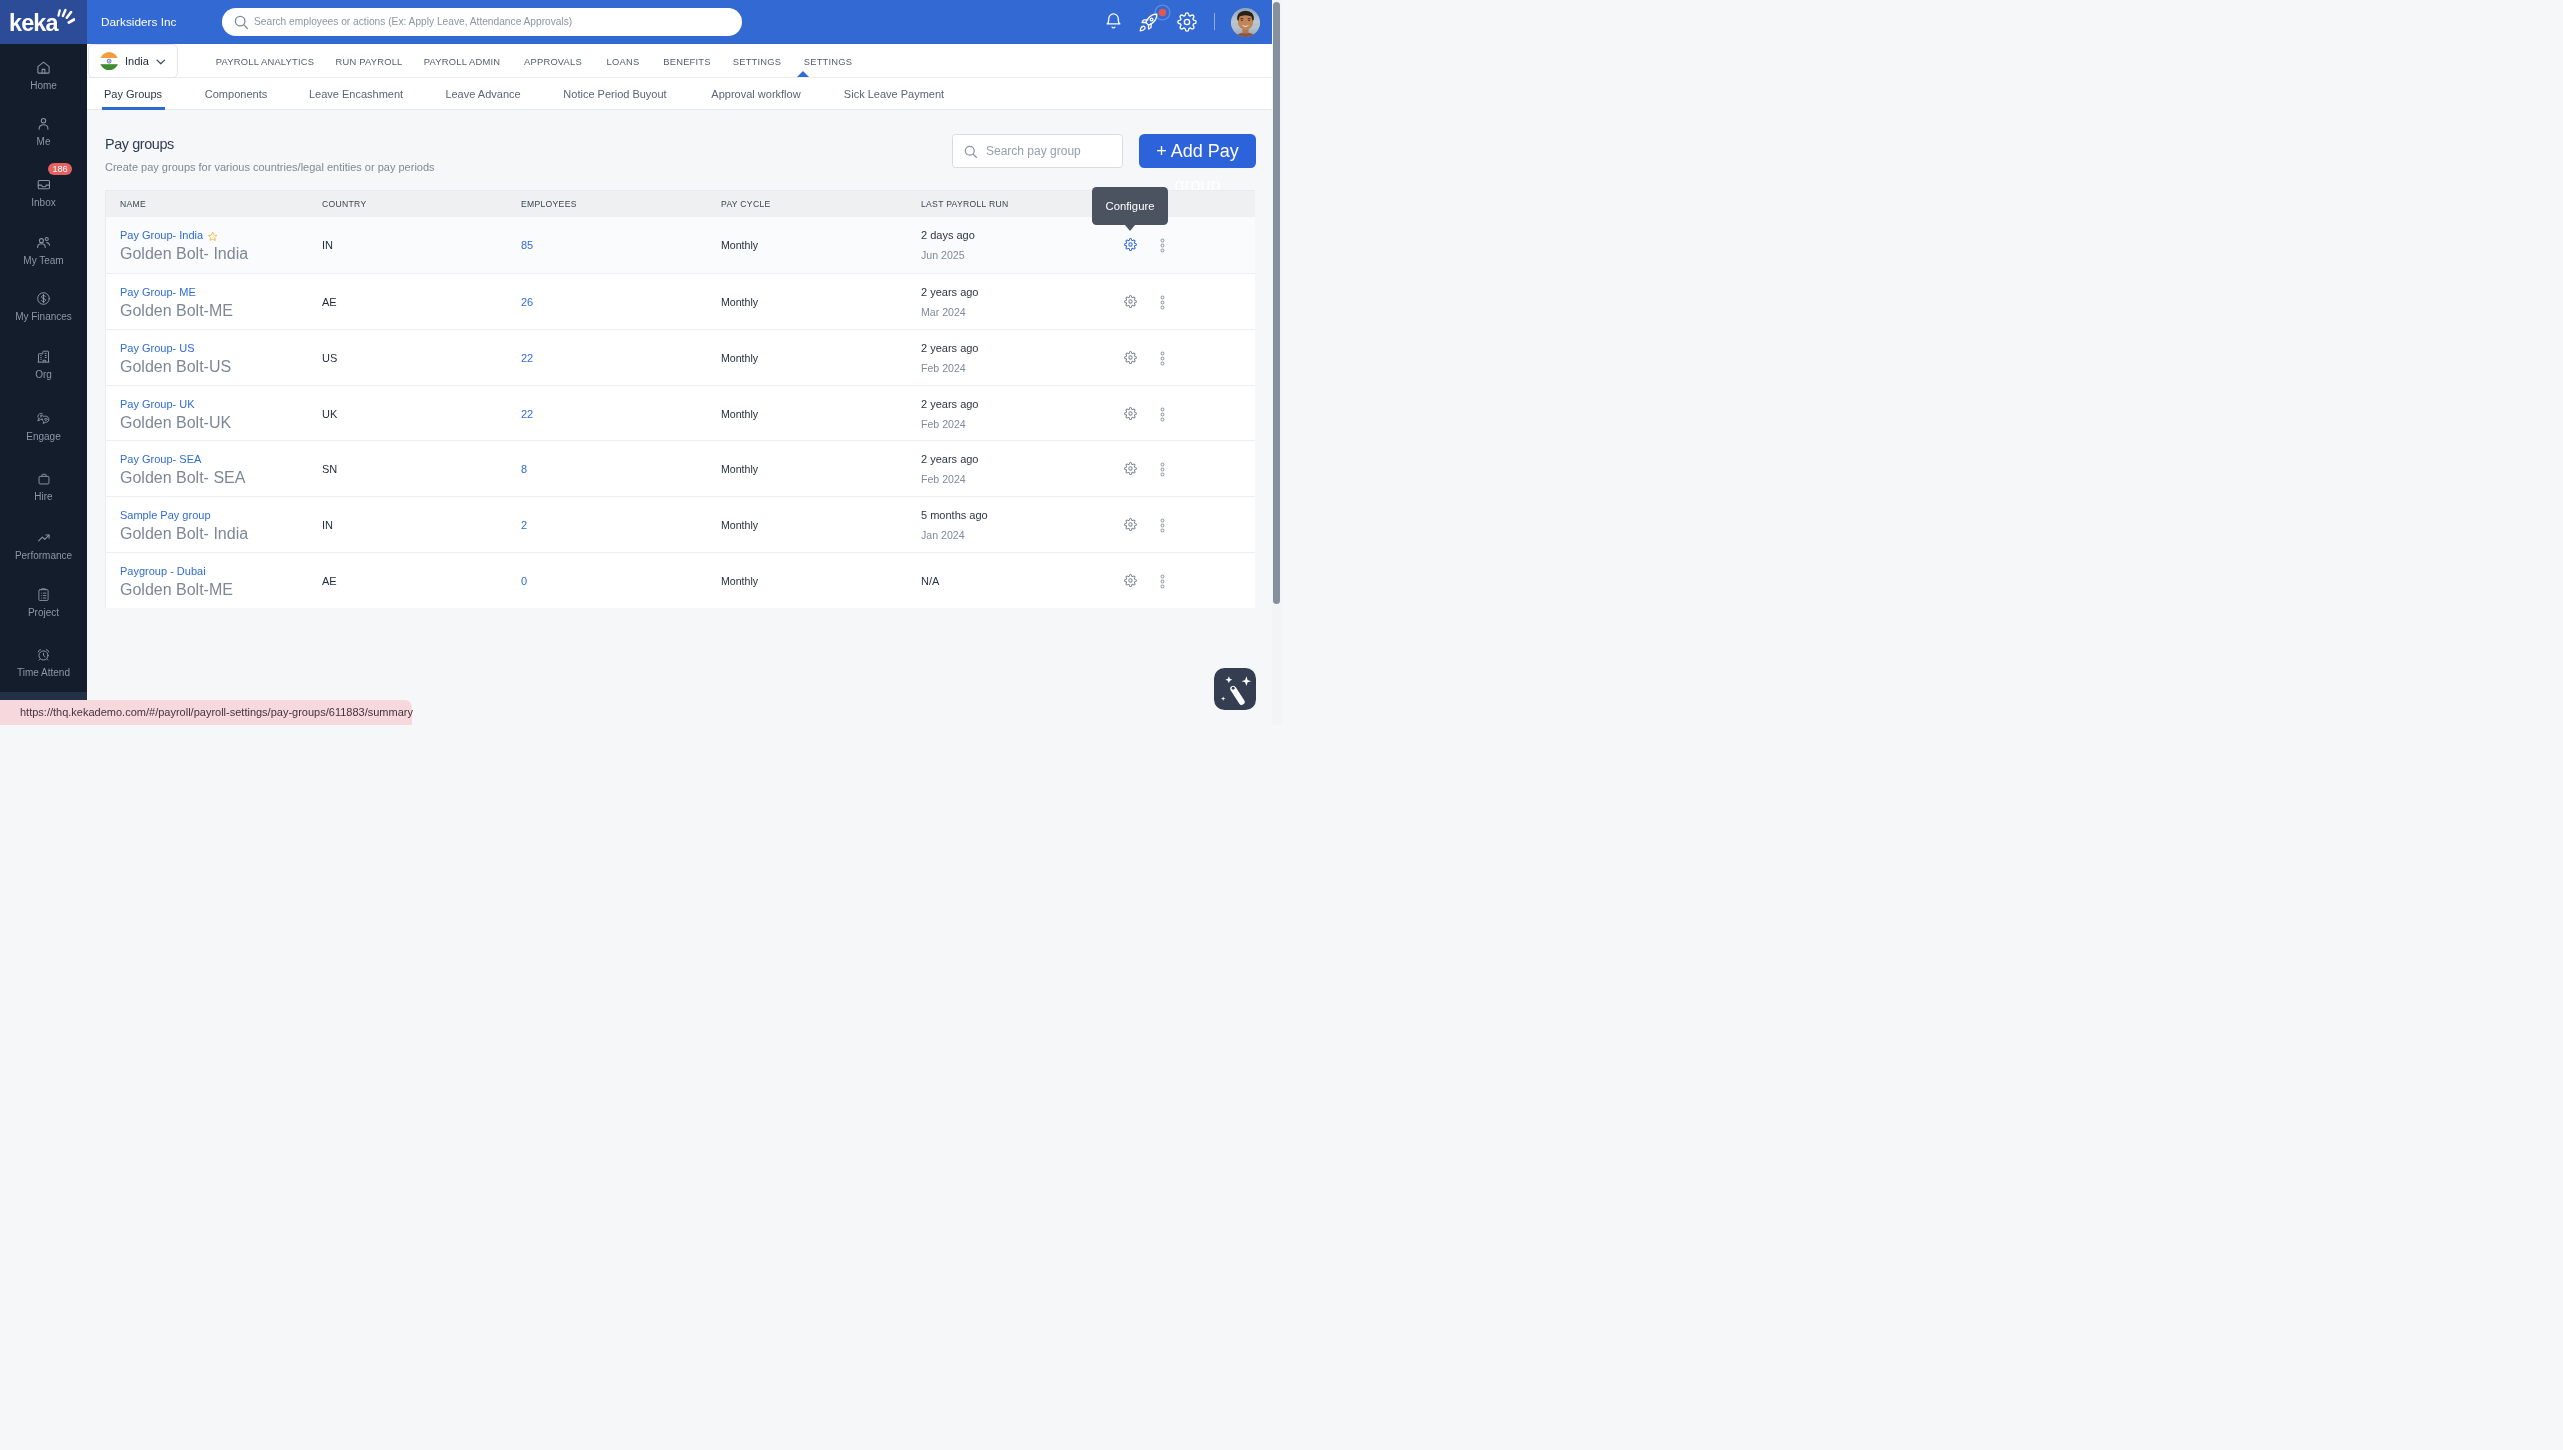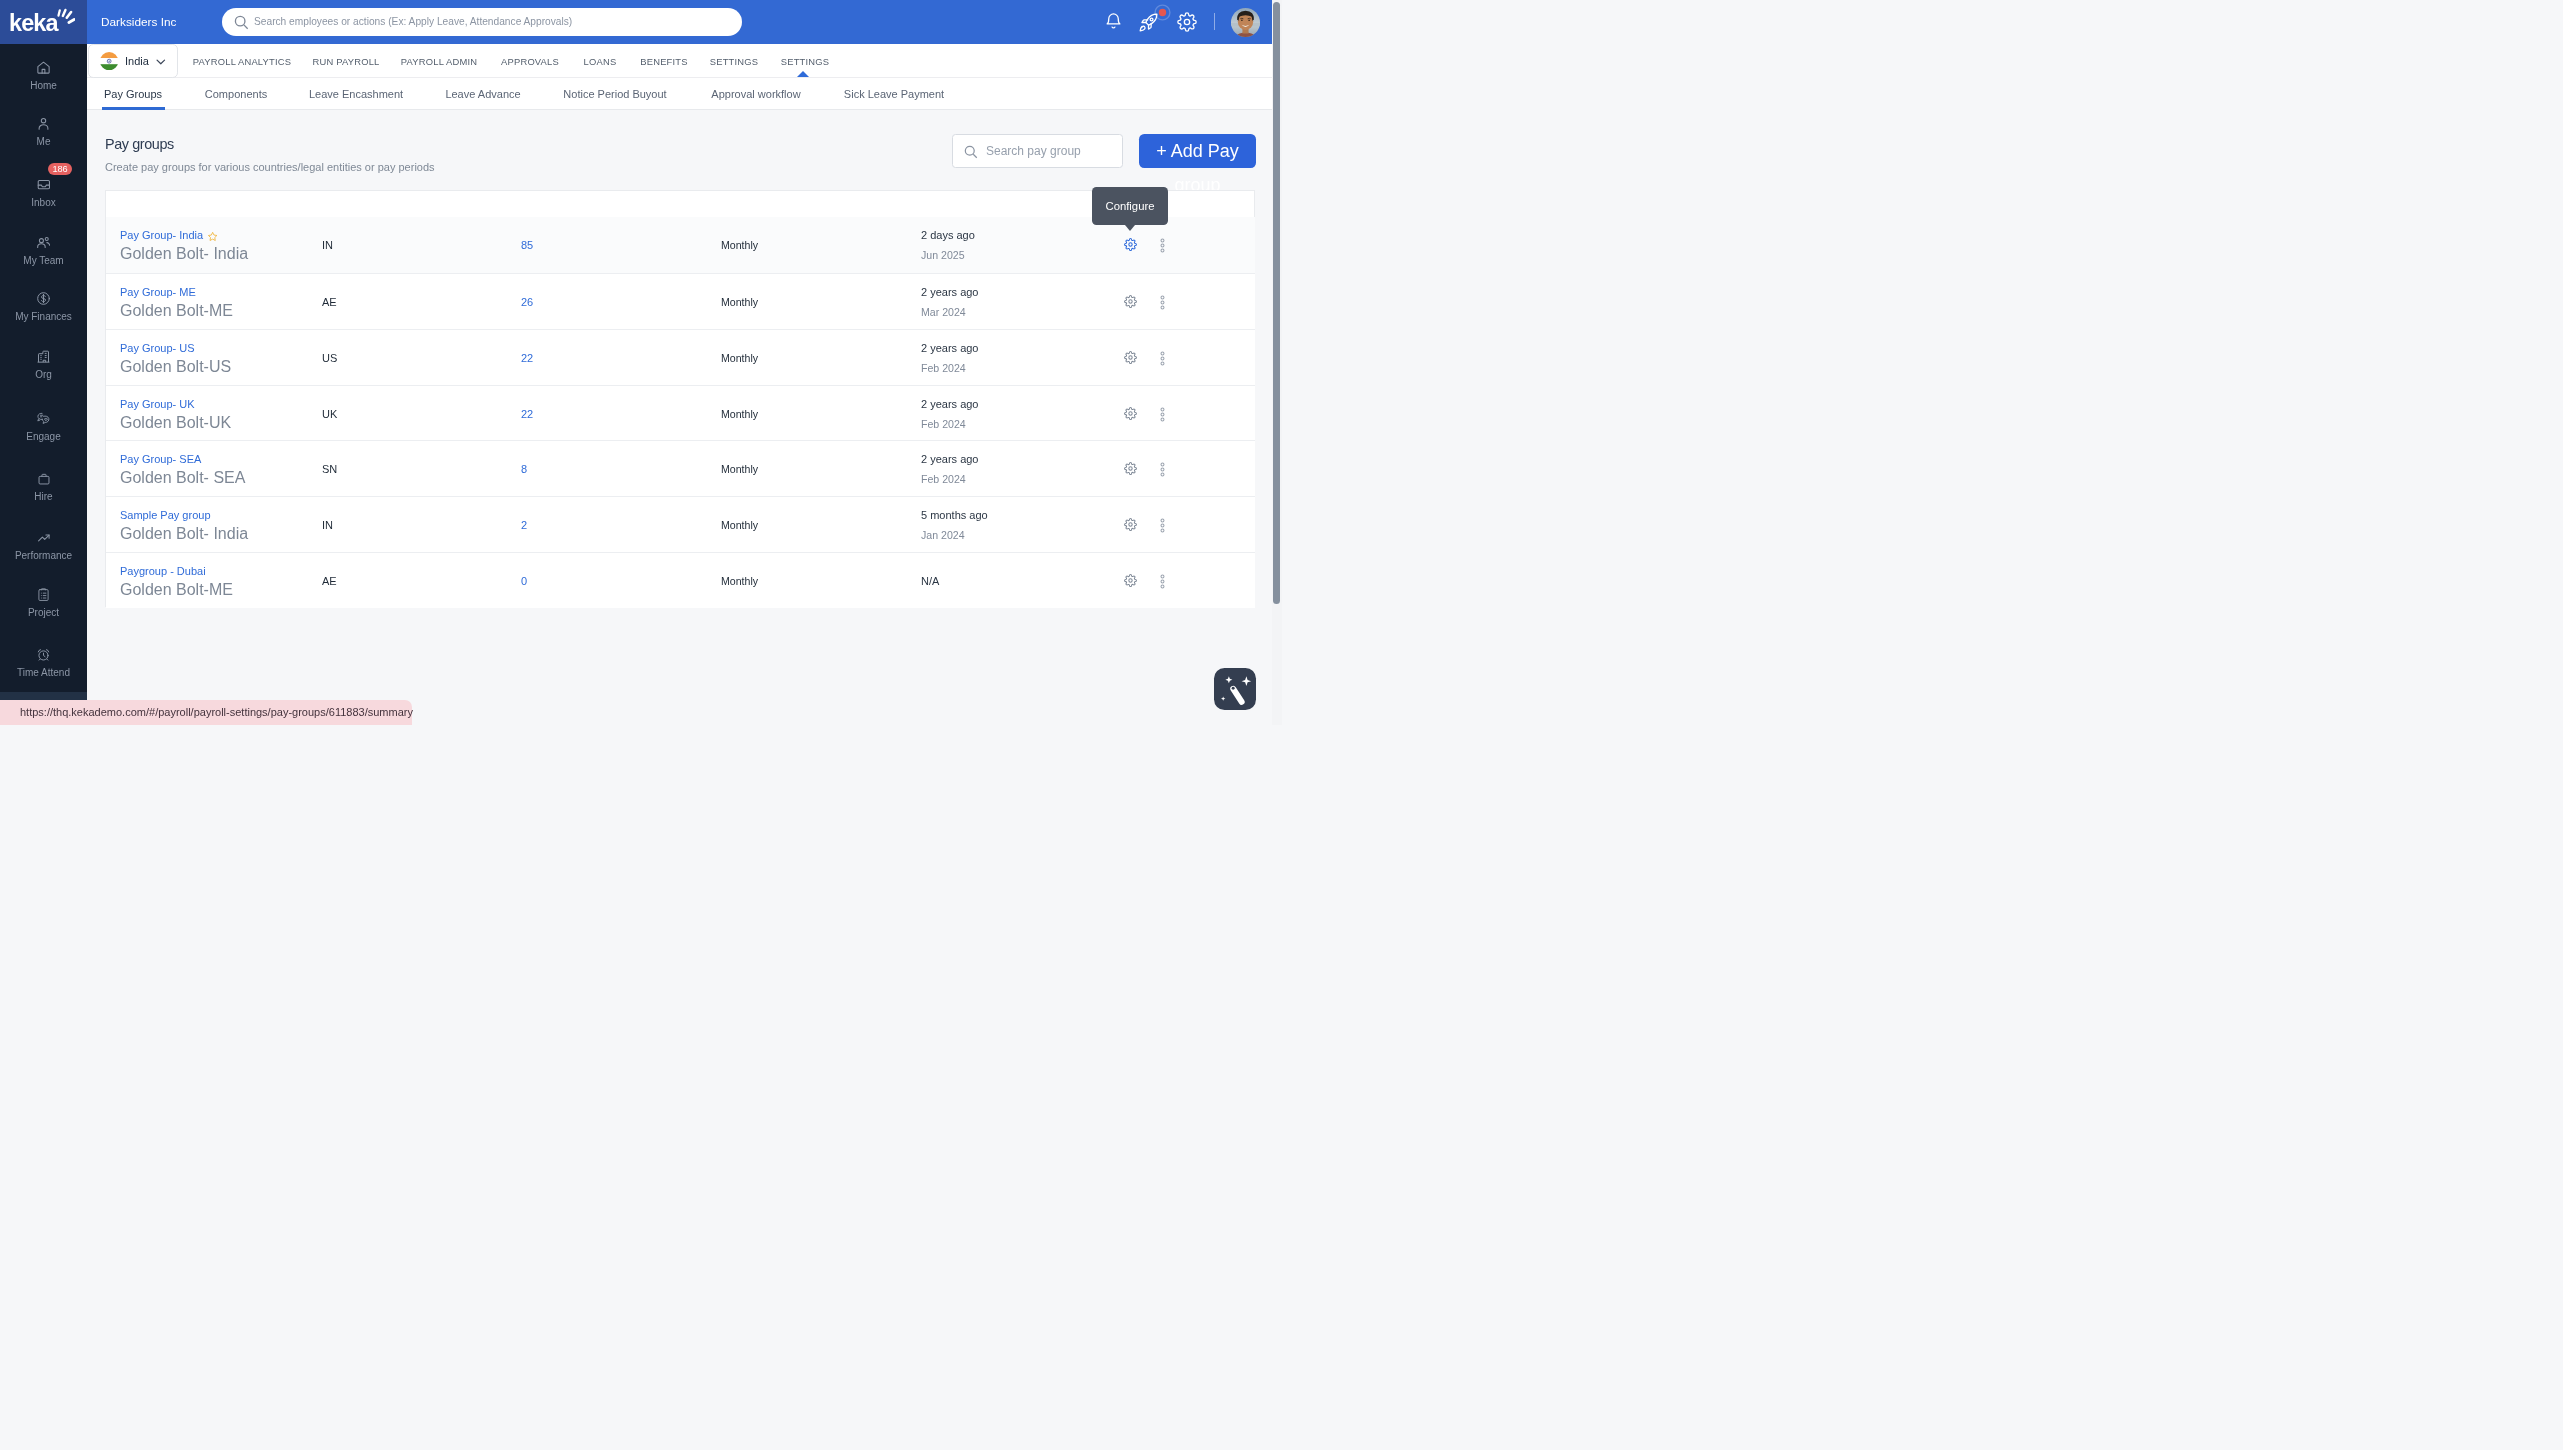--- a/index.html
+++ b/index.html
@@ -20,21 +20,21 @@
 .sb-item svg{display:block;margin:3.5px auto 0;}
 .sb-item .lbl{display:block;margin-top:5.2px;font-size:10px;color:#8c96a6;}
 .badge{position:absolute;left:48px;top:-10.5px;background:#e56160;color:#fff;font-size:9.2px;height:12.2px;line-height:12.2px;border-radius:7px;padding:0 4.4px;font-weight:500;}
 .sb-bottom{position:absolute;left:0;top:692px;width:87px;height:33px;background:#223145;}
 
 .navbar{position:absolute;left:87px;top:44px;width:1194px;height:34px;background:#fff;border-bottom:0.9px solid #ededf0;}
 .dropdown{position:absolute;left:88px;top:44px;width:90px;height:34px;background:#fff;border:0.9px solid #e2e5e9;border-radius:5.2px;z-index:5;}
 .dropdown .flag{position:absolute;left:11.3px;top:7px;}
 .dropdown .dtext{position:absolute;left:36px;top:0;line-height:32px;font-size:11px;color:#212e3f;font-weight:500;}
 .dropdown svg.chev{position:absolute;right:11.3px;top:14px;}
-.tab{position:absolute;top:44px;height:34px;line-height:35px;transform:translateX(-50%);font-size:9.4px;letter-spacing:0.2px;color:#535e6c;font-weight:500;white-space:nowrap;}
+.tab{position:absolute;top:44px;height:34px;line-height:35px;transform:translateX(-50%);font-size:9.4px;letter-spacing:0.2px;color:#535e6c;font-weight:500;white-space:nowrap;margin-left:23px;}
 .navtri{position:absolute;top:71px;width:0;height:0;border-left:6.1px solid transparent;border-right:6.1px solid transparent;border-bottom:6.1px solid #2f6bd9;}
 
 .subbar{position:absolute;left:87px;top:78px;width:1194px;height:32px;background:#fff;border-bottom:0.9px solid #e7e9ec;}
 .stab{position:absolute;top:78px;height:32px;line-height:32px;transform:translateX(-50%);font-size:11px;color:#5b6575;white-space:nowrap;}
 .stab.active{color:#2b3849;font-weight:400;}
 .underline{position:absolute;left:102px;top:107px;width:63px;height:2.6px;background:#2e6ad3;}
 
 .title{position:absolute;left:105px;top:136px;font-size:14.4px;line-height:17.4px;color:#2e3c52;font-weight:500;letter-spacing:-0.4px;}
 .subtitle{position:absolute;left:105px;top:160px;font-size:11px;line-height:14px;color:#7f8996;}
 .searchbox{position:absolute;left:952px;top:134px;width:171px;height:34px;background:#fff;border:0.9px solid #d8dce2;border-radius:3.5px;}
@@ -276,20 +276,27 @@
 <div class="searchbox">
 <svg width="14" height="14" viewBox="0 0 17 17" style="position:absolute;left:11.3px;top:9.6px" fill="none" stroke="#8b94a2" stroke-width="1.5">
       <circle cx="7" cy="7" r="5.4"></circle>
       <path d="M11.2 11.2 L15.5 15.5"></path>
     </svg>
 <span class="ph">Search pay group</span>
 </div>
 <div class="addbtn">+ Add Pay group</div>
 
 <div class="table" id="tbl">
+<div class="thead">
+<span class="th" style="left:14px">NAME</span>
+<span class="th" style="left:216px">COUNTRY</span>
+<span class="th" style="left:415px">EMPLOYEES</span>
+<span class="th" style="left:615px">PAY CYCLE</span>
+<span class="th" style="left:815px">LAST PAYROLL RUN</span>
+</div>
 <div class="row first" style="top:26px">
 <span class="name">Pay Group- India</span>
       <svg class="star" width="11.3" height="11.3" viewBox="0 0 24 24" fill="none" stroke="#f0b43a" stroke-width="1.8" stroke-linejoin="round">
         <path d="M12 2.8 L14.8 8.6 21 9.5 16.5 13.9 17.6 20.2 12 17.2 6.4 20.2 7.5 13.9 3 9.5 9.2 8.6 Z"></path>
       </svg>
 <span class="comp">Golden Bolt- India</span>
 <span class="ctry">IN</span>
 <span class="emp">85</span>
 <span class="cyc">Monthly</span>
 <span class="lr1">2 days ago</span>

